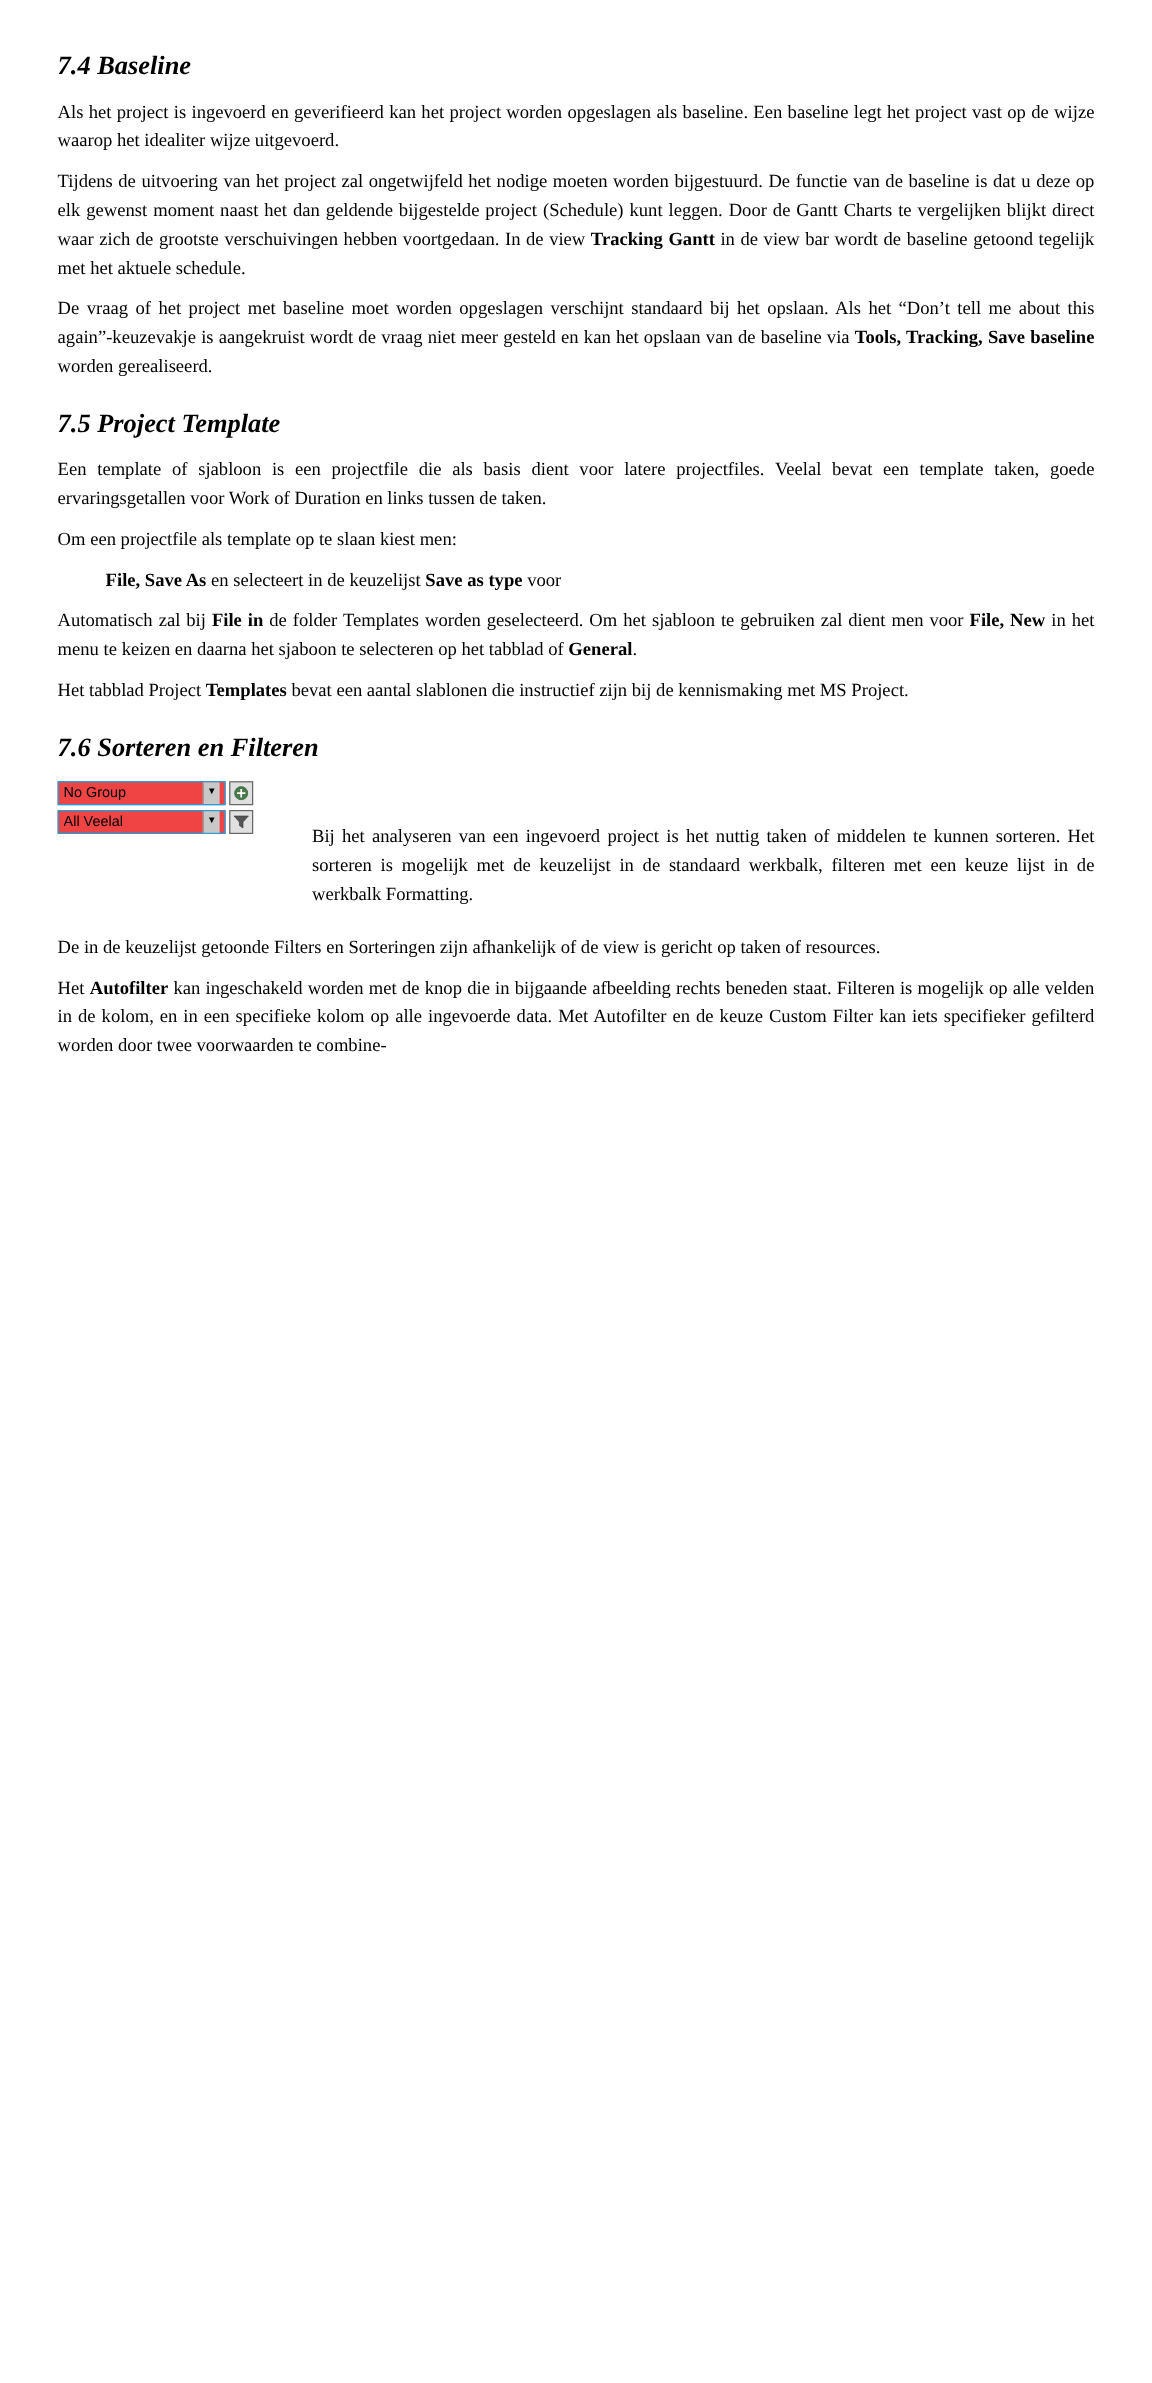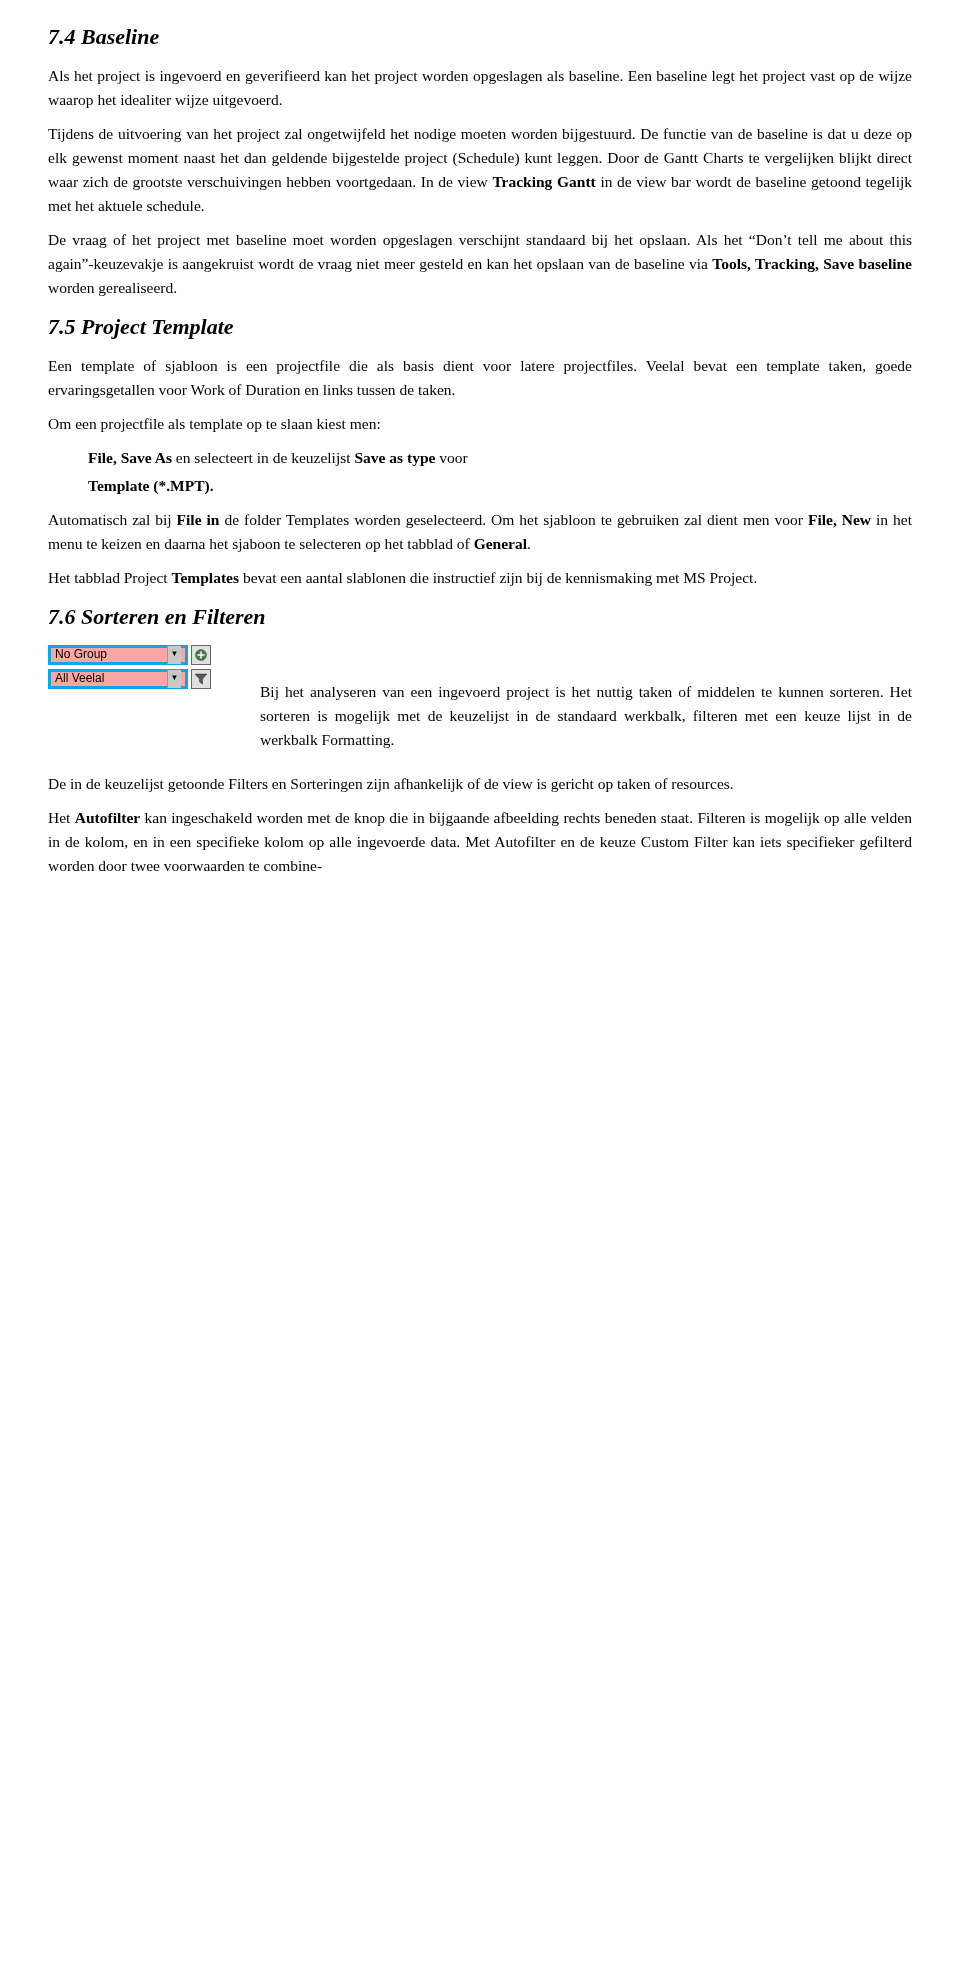--- a/index.html
+++ b/index.html
@@ -12,20 +12,21 @@
       background: #fff;
       width: 960px;
       padding: 20px 48px 30px 48px;
     }
 
     .section-heading {
       font-style: italic;
       font-size: 22px;
       font-weight: bold;
       margin-bottom: 10px;
+      margin-top: 18px;
     }
 
     p {
       text-align: justify;
       margin-bottom: 10px;
     }
 
     .bold { font-weight: bold; }
 
     .indent-block {
@@ -53,22 +54,22 @@
       flex-shrink: 0;
     }
 
     .widget-row {
       display: flex;
       align-items: center;
       gap: 3px;
     }
 
     .combo-box {
-      border: 3px solid #0ea5e9;
-      background: #fca5a5;
+      border: 1px solid #0ea5e9;
+      background: #ef4444;
       padding: 1px 4px;
       font-size: 13px;
       font-family: Arial, sans-serif;
       width: 140px;
       height: 20px;
       display: flex;
       align-items: center;
       justify-content: space-between;
       cursor: pointer;
       position: relative;
@@ -142,21 +143,20 @@
 <p>De vraag of het project met baseline moet worden opgeslagen verschijnt standaard bij het opslaan. Als het “Don’t tell me about this again”-keuzevakje is aangekruist wordt de vraag niet meer gesteld en kan het opslaan van de baseline via <span class="bold">Tools, Tracking, Save baseline</span> worden gerealiseerd.</p>
 
 <h2 class="section-heading">7.5   Project Template</h2>
 
 <p>Een template of sjabloon is een projectfile die als basis dient voor latere projectfiles. Veelal bevat een template taken, goede ervaringsgetallen voor Work of Duration en links tussen de taken.</p>
 
 <p>Om een projectfile als template op te slaan kiest men:</p>
 
 <div class="indent-block">
   <p><span class="bold">File, Save As</span> en selecteert in de keuzelijst <span class="bold">Save as type</span> voor</p>
-  <p><span class="bold">Template (*.MPT).</span></p>
 </div>
 
 <p>Automatisch zal bij <span class="bold">File in</span> de folder Templates worden geselecteerd. Om het sjabloon te gebruiken zal dient men voor <span class="bold">File, New</span> in het menu te keizen en daarna het sjaboon te selecteren op het tabblad of <span class="bold">General</span>.</p>
 
 <p>Het tabblad Project <span class="bold">Templates</span> bevat een aantal slablonen die instructief zijn bij de kennismaking met MS Project.</p>
 
 <h2 class="section-heading">7.6   Sorteren en Filteren</h2>
 
 <div class="grouped-section">
   <div class="widget-col">

